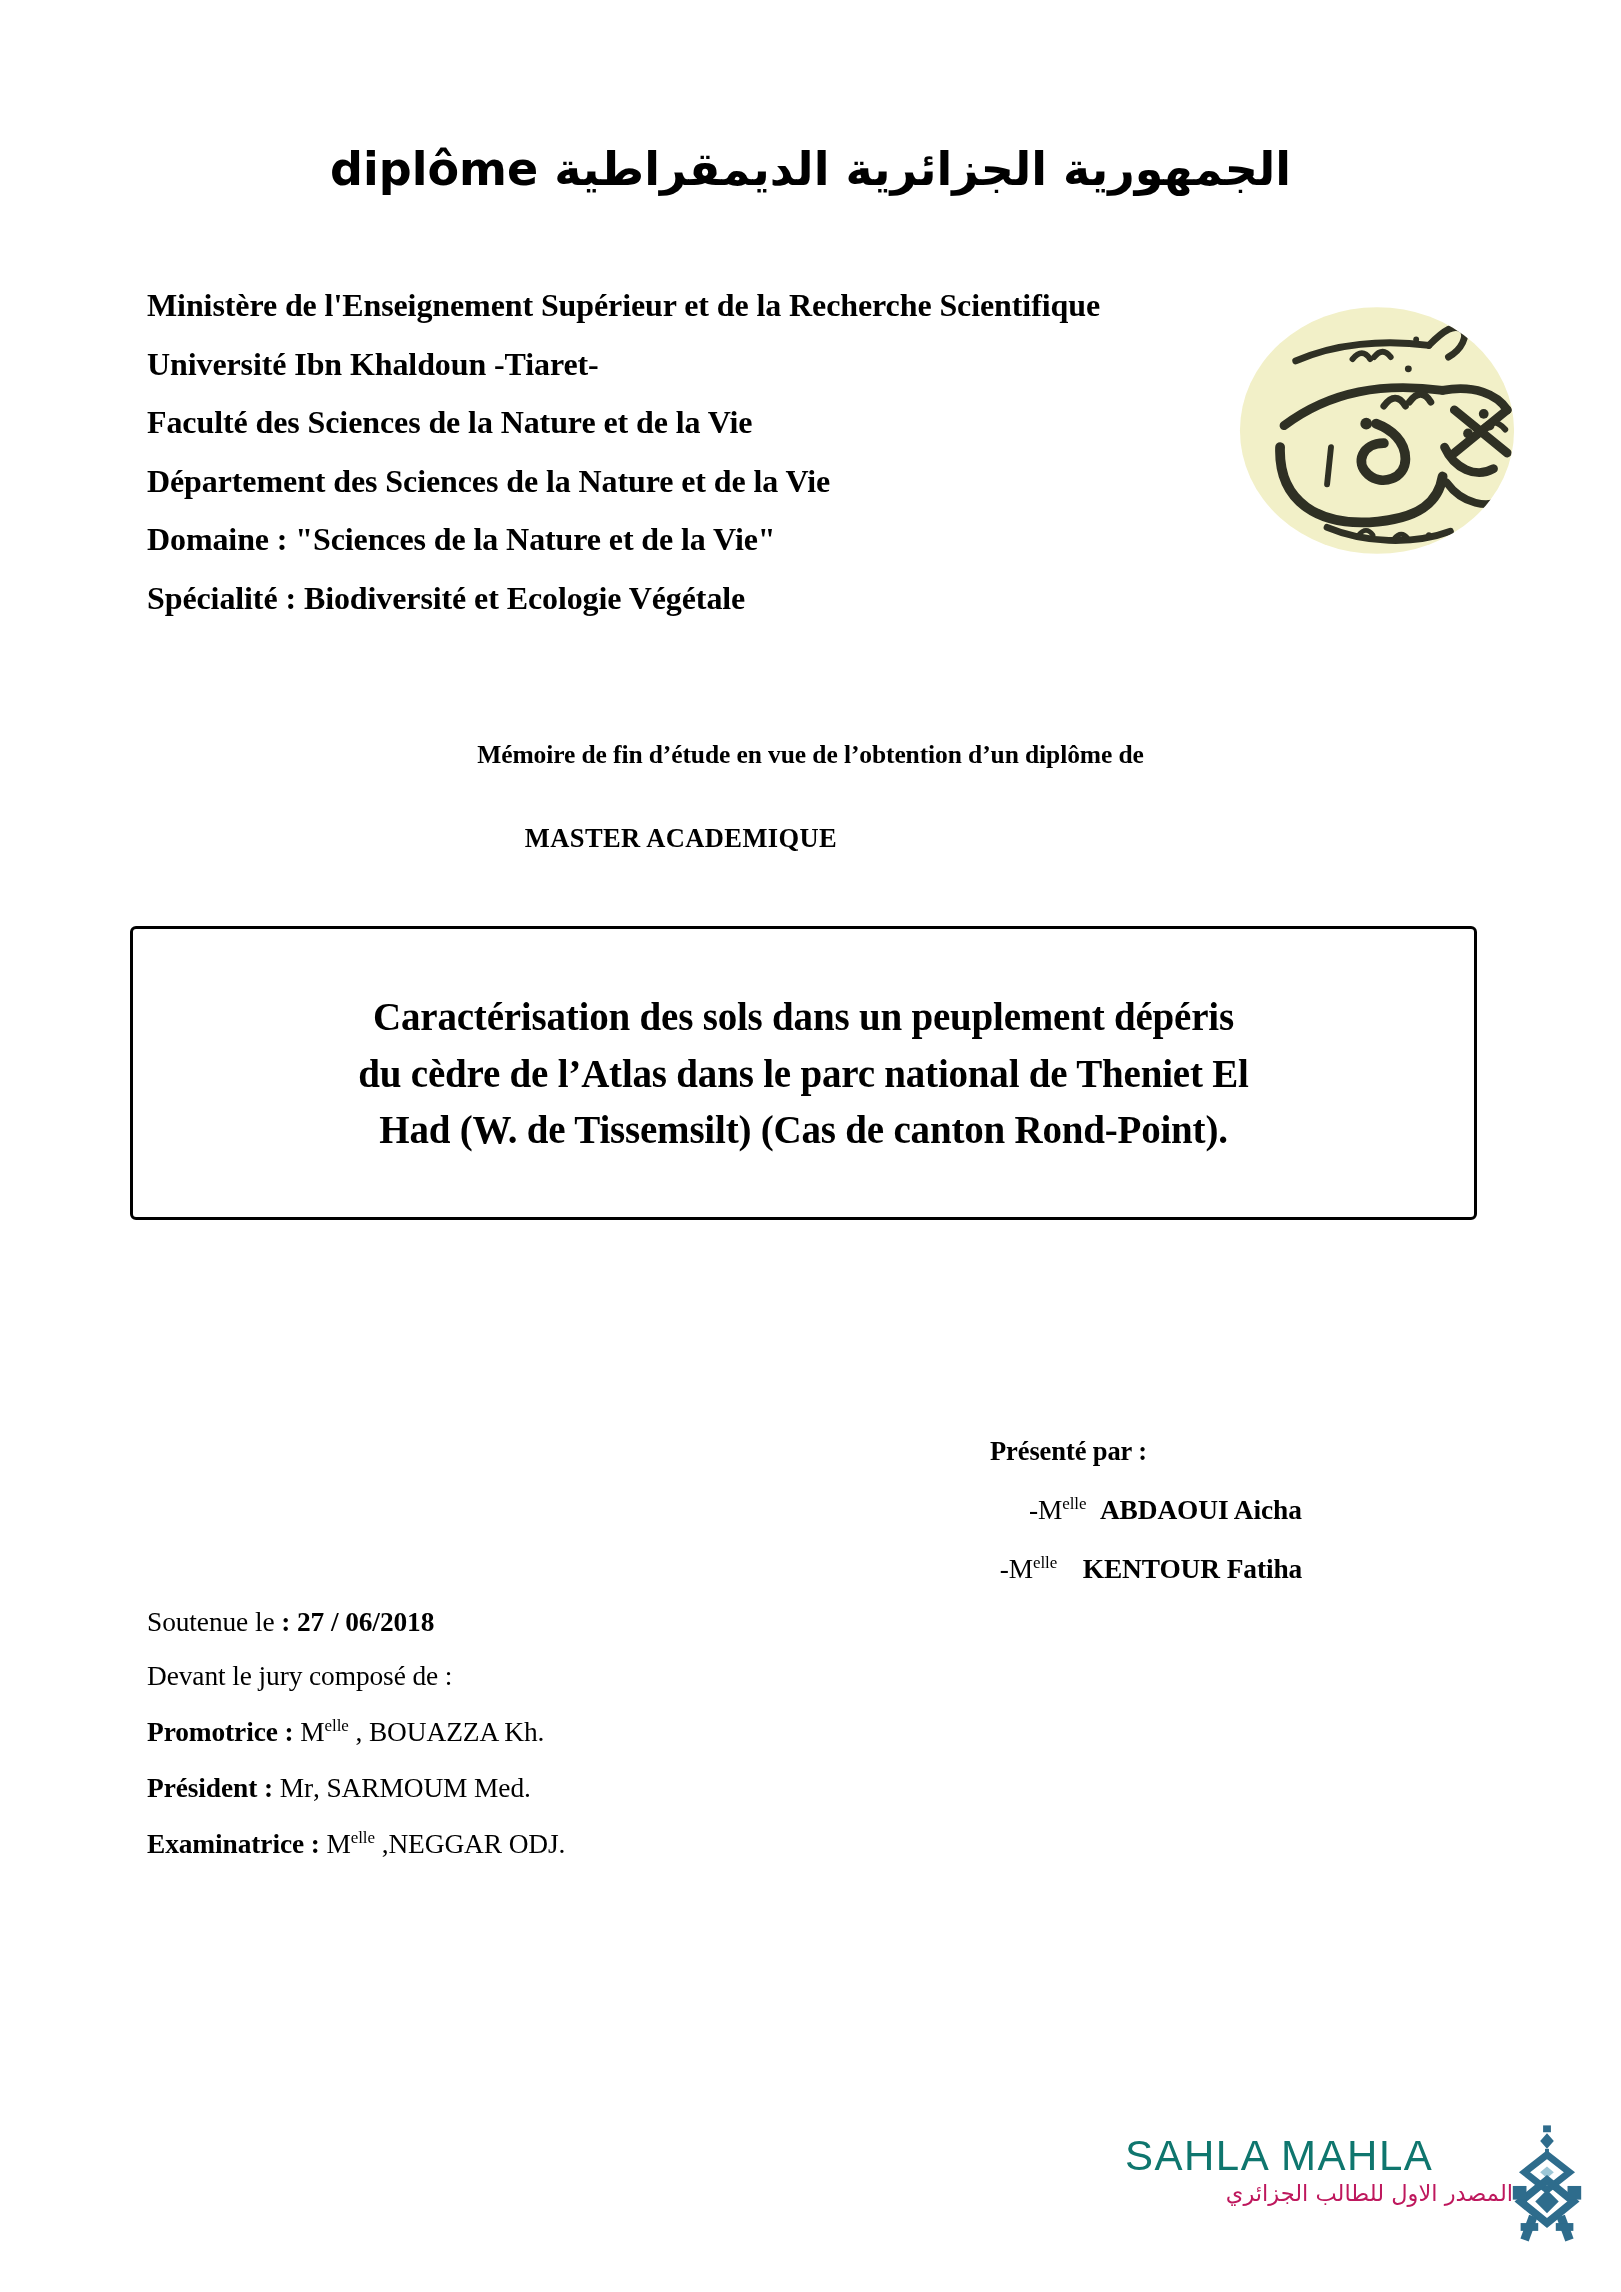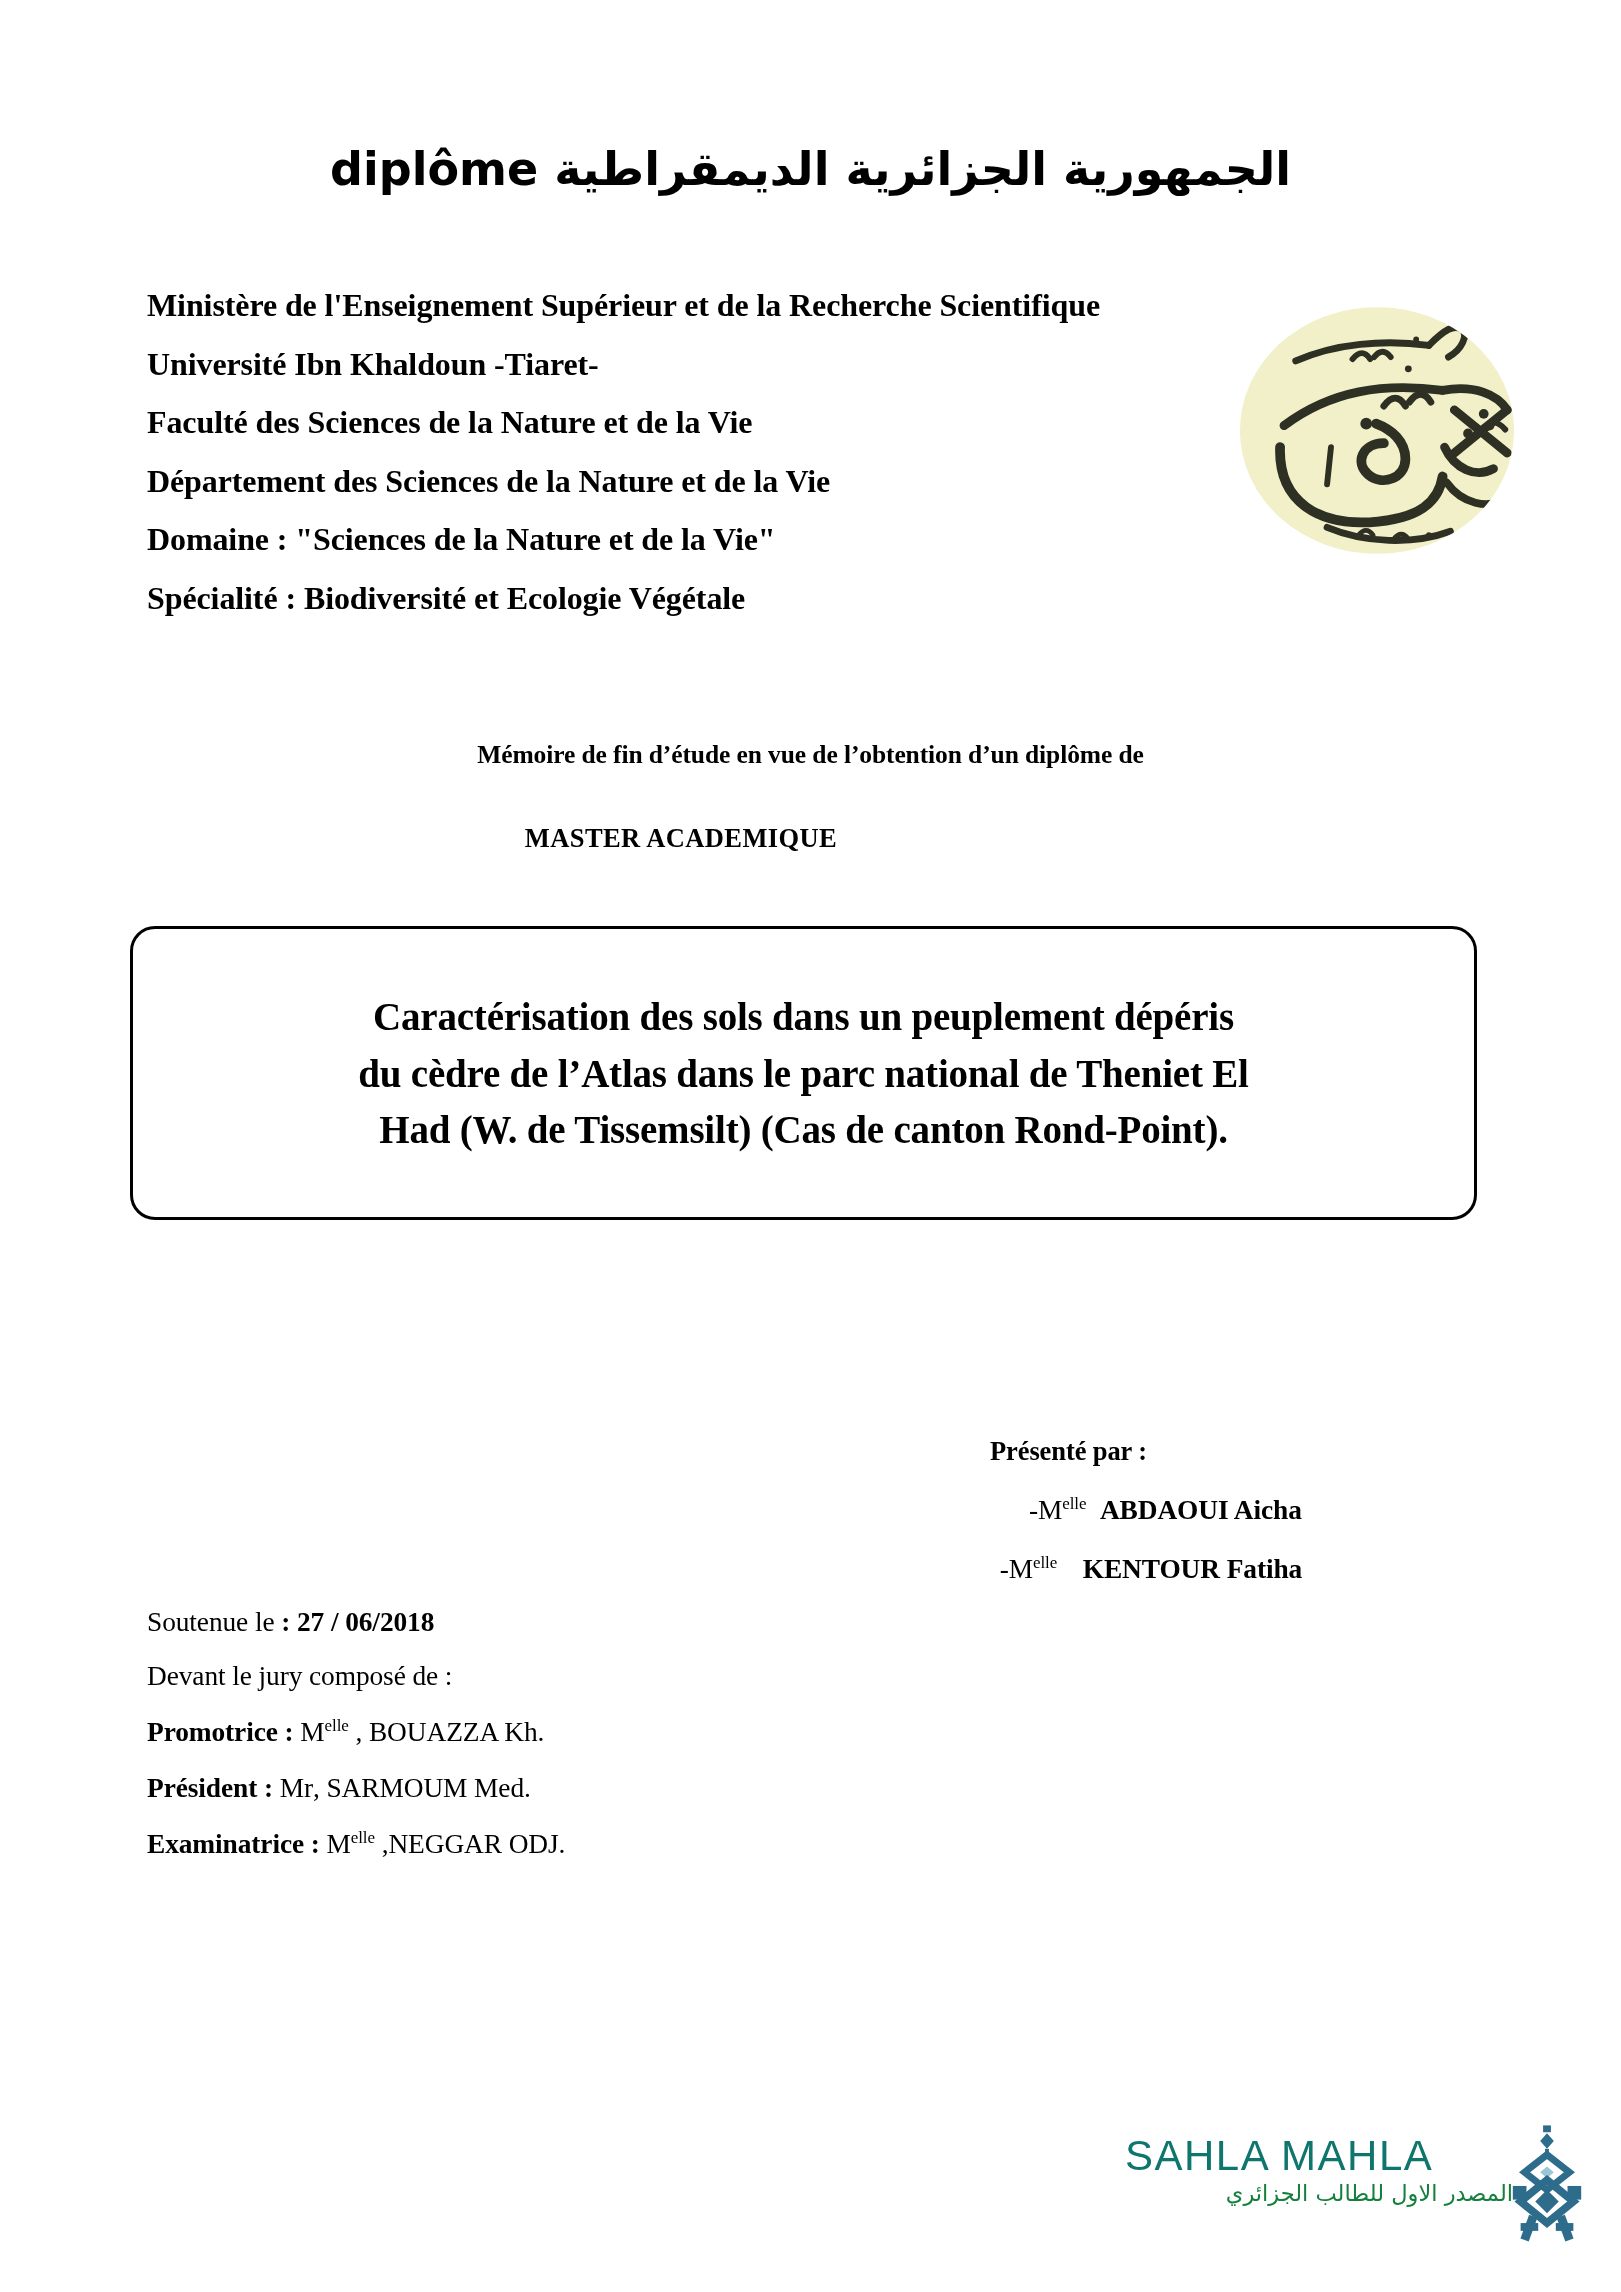--- a/index.html
+++ b/index.html
@@ -87,21 +87,21 @@
   }
 
   
   .title-box {
     position: absolute;
     left: 130px;
     top: 926px;
     width: 1347px;
     height: 294px;
     border: 3.4px solid #000000;
-    border-radius: 25px;
+    border-radius: 6px;
     box-sizing: border-box;
     display: flex;
     flex-direction: column;
     align-items: center;
     justify-content: center;
   }
   .title-box .tline {
     font-size: 39px;
     font-weight: 700;
     line-height: 1.0;
@@ -185,21 +185,21 @@
     font-size: 42px;
     font-weight: 400;
     letter-spacing: 1.5px;
     color: #0f766e;
     line-height: 1.0;
   }
   .wm-sub {
     font-family: "DejaVu Sans", sans-serif;
     font-size: 22.5px;
     font-weight: 400;
-    color: #15803d;
+    color: #be185d;
     direction: rtl;
     text-align: right;
     width: 388px;
     margin-top: 4.9px;
     line-height: 1.0;
   }
   .wm-emblem {
     position: absolute;
     left: 380px;
     top: -9.8px;

